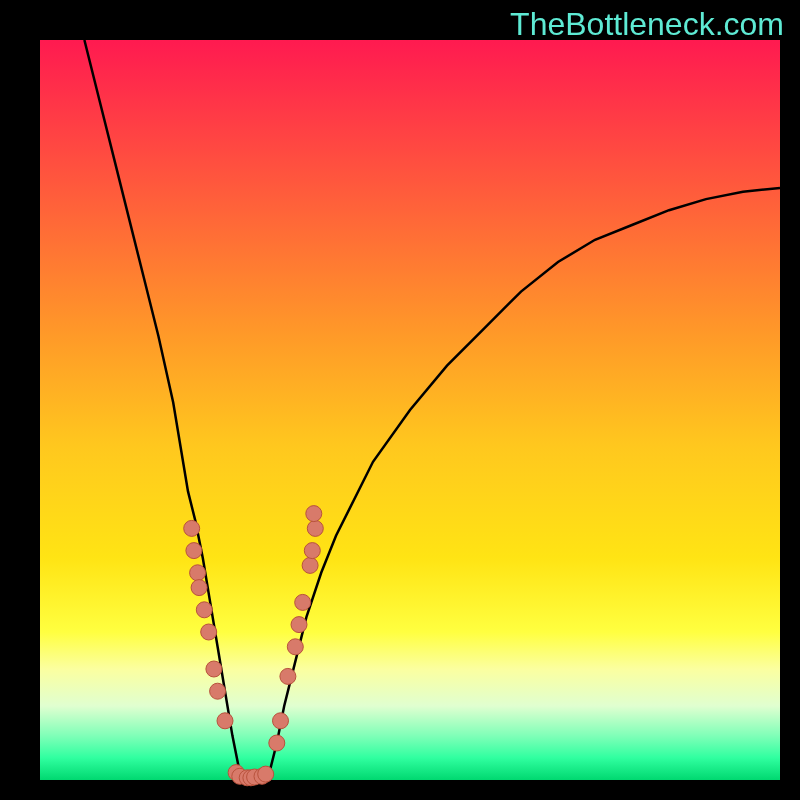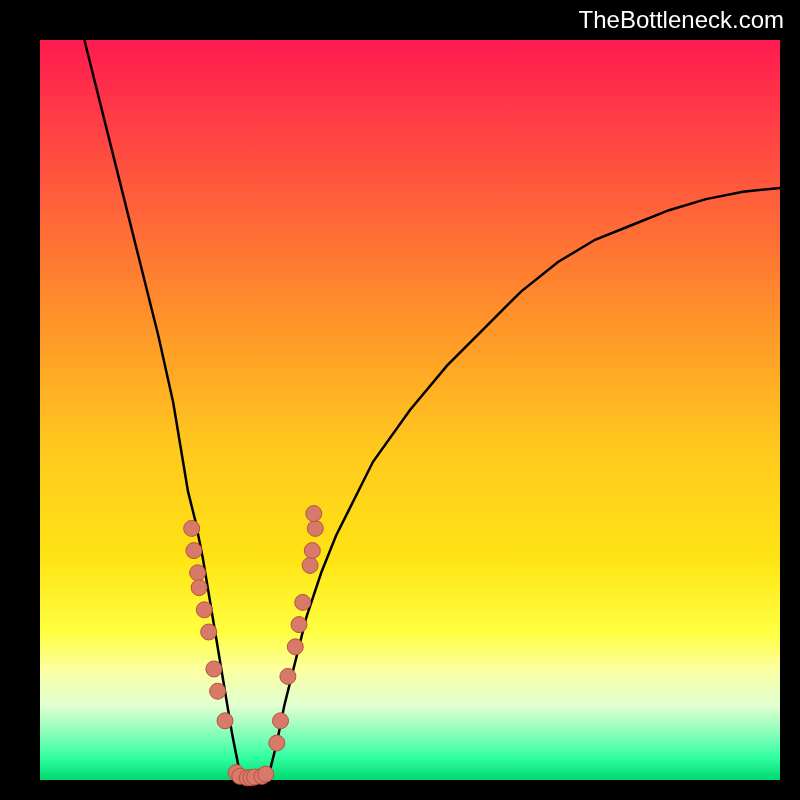--- a/index.html
+++ b/index.html
@@ -35,22 +35,22 @@
       #e0ffd0 90%,
       #80ffb8 94%,
       #30ffa0 97%,
       #00d870 100%);
   }
   .watermark {
     position: absolute;
     top: 6px;
     right: 16px;
     font-family: Arial, Helvetica, sans-serif;
-    font-size: 24px;
-    color: #ffffff;
+    font-size: 32px;
+    color: #5eead4;
     user-select: none;
   }
   svg {
     position: absolute;
     left: 0;
     top: 0;
   }
 </style>
 </head>
 <body>

